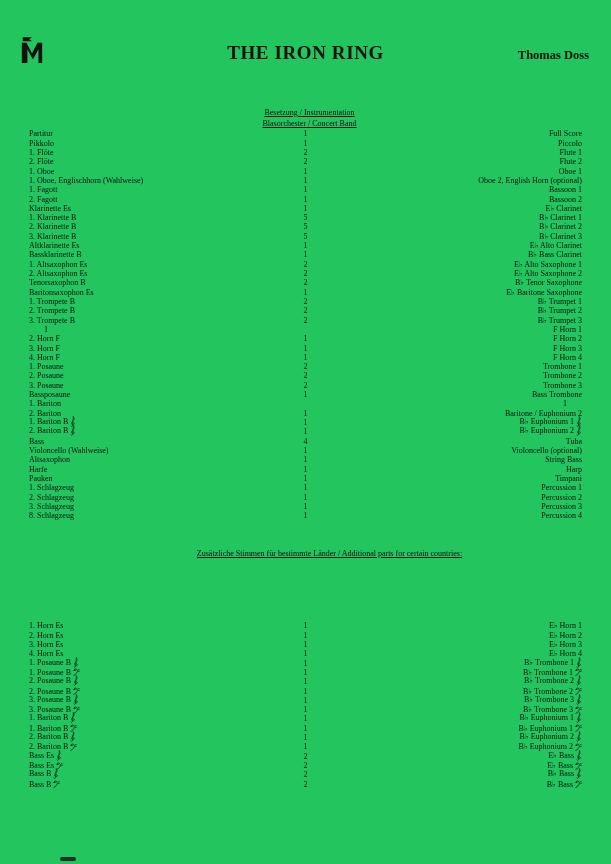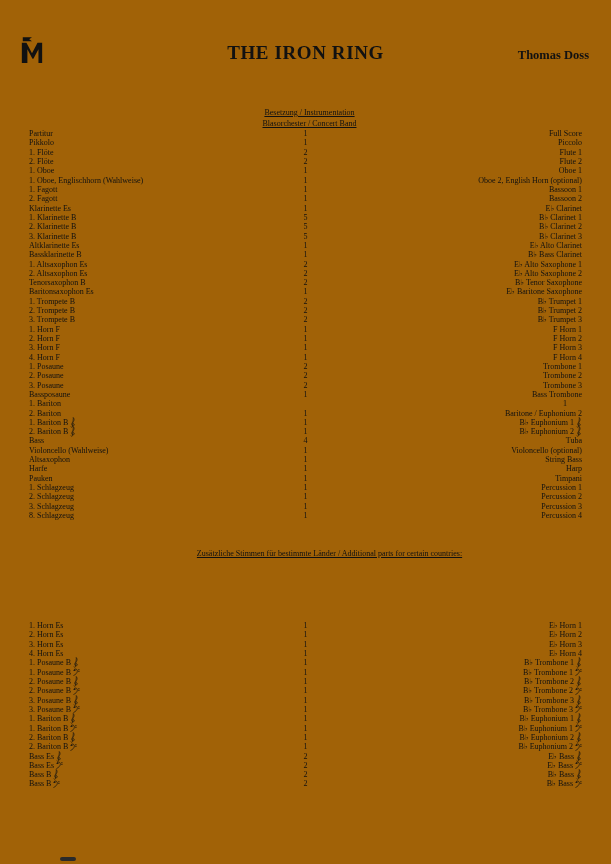--- a/index.html
+++ b/index.html
@@ -3,21 +3,21 @@
 <meta charset="utf-8">
 <style>
   * { box-sizing: border-box; margin: 0; padding: 0; }
   html, body { background: #ffffff; }
   body {
     width: 611px; height: 864px;
     position: relative; overflow: hidden;
     font-family: "Liberation Serif", serif;
     color: #111;
   }
-  .page { position: absolute; inset: 0; background: #a16207; }
+  .page { position: absolute; inset: 0; background: #22c55e; }
 
   .logo { position: absolute; left: 20px; top: 36px; }
 
   .title {
     position: absolute; top: 42px; left: 0; width: 100%;
     text-align: center; font-size: 19px; font-weight: 700;
     letter-spacing: 0.6px;
   }
   .composer {
     position: absolute; top: 48px; right: 22px;
@@ -27,21 +27,21 @@
   .instr-head {
     position: absolute; top: 108px; left: 33px; width: 553px;
     text-align: center; font-size: 8px; line-height: 10.5px;
   }
   .instr-head span { text-decoration: underline; }
 
   .list { position: absolute; left: 29px; width: 553px; font-size: 8px; }
   #main-list { top: 129px; }
   #additional-list { top: 594px; margin-top: 27px; }
 
-  .row { display: flex; align-items: center; height: 9.32px; }
+  .row { display: flex; align-items: flex-end; height: 9.32px; }
   .col { white-space: nowrap; }
   .col-de { flex: 1 1 0; display: flex; align-items: center; justify-content: flex-start; }
   .col-qty { width: 34px; text-align: center; flex: 0 0 auto; }
   .col-en { flex: 1 1 0; display: flex; align-items: center; justify-content: flex-end; }
   .clef { margin-left: 2px; flex: 0 0 auto; display: inline-block; }
 
   .section-head {
     position: absolute; top: 549px; left: 29px; width: 553px;
     text-align: center; font-size: 8px;
   }
@@ -254,23 +254,20 @@
       <div class="row">
         <div class="col col-de">
           <span>3. Trompete B</span>
         </div>
         <div class="col col-qty">2</div>
         <div class="col col-en">
           <span>B♭ Trumpet 3</span>
         </div>
       </div>
       <div class="row">
-        <div class="col col-de">
-          <span>1. Horn F</span>
-        </div>
         <div class="col col-qty">1</div>
         <div class="col col-en">
           <span>F Horn 1</span>
         </div>
       </div>
       <div class="row">
         <div class="col col-de">
           <span>2. Horn F</span>
         </div>
         <div class="col col-qty">1</div>

